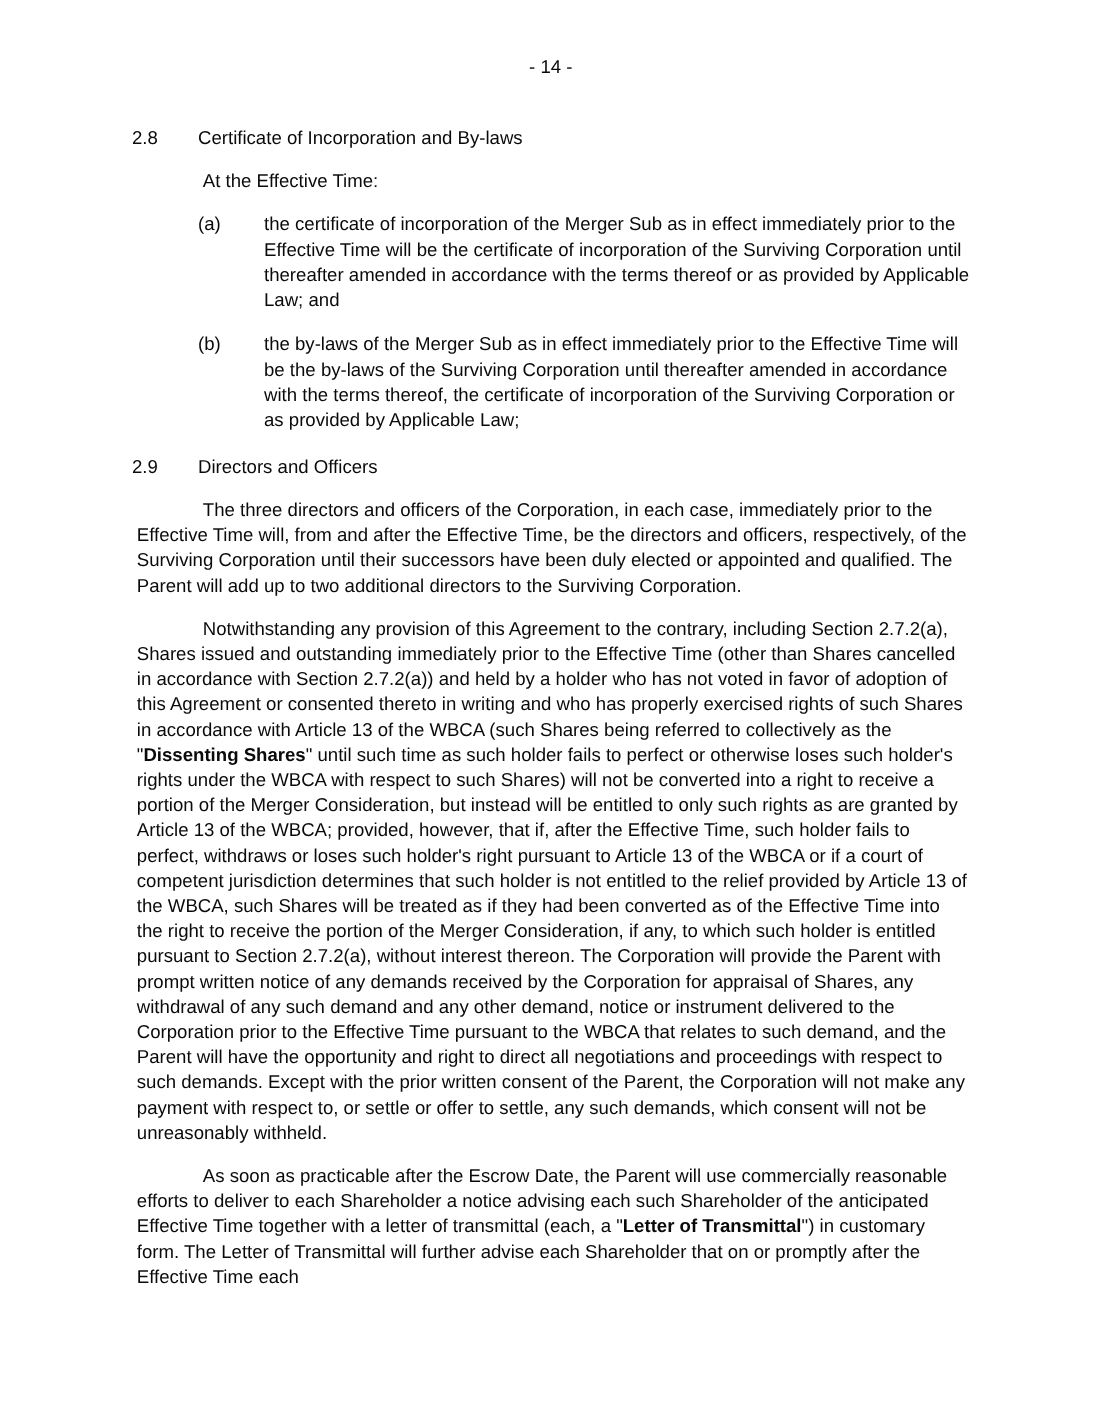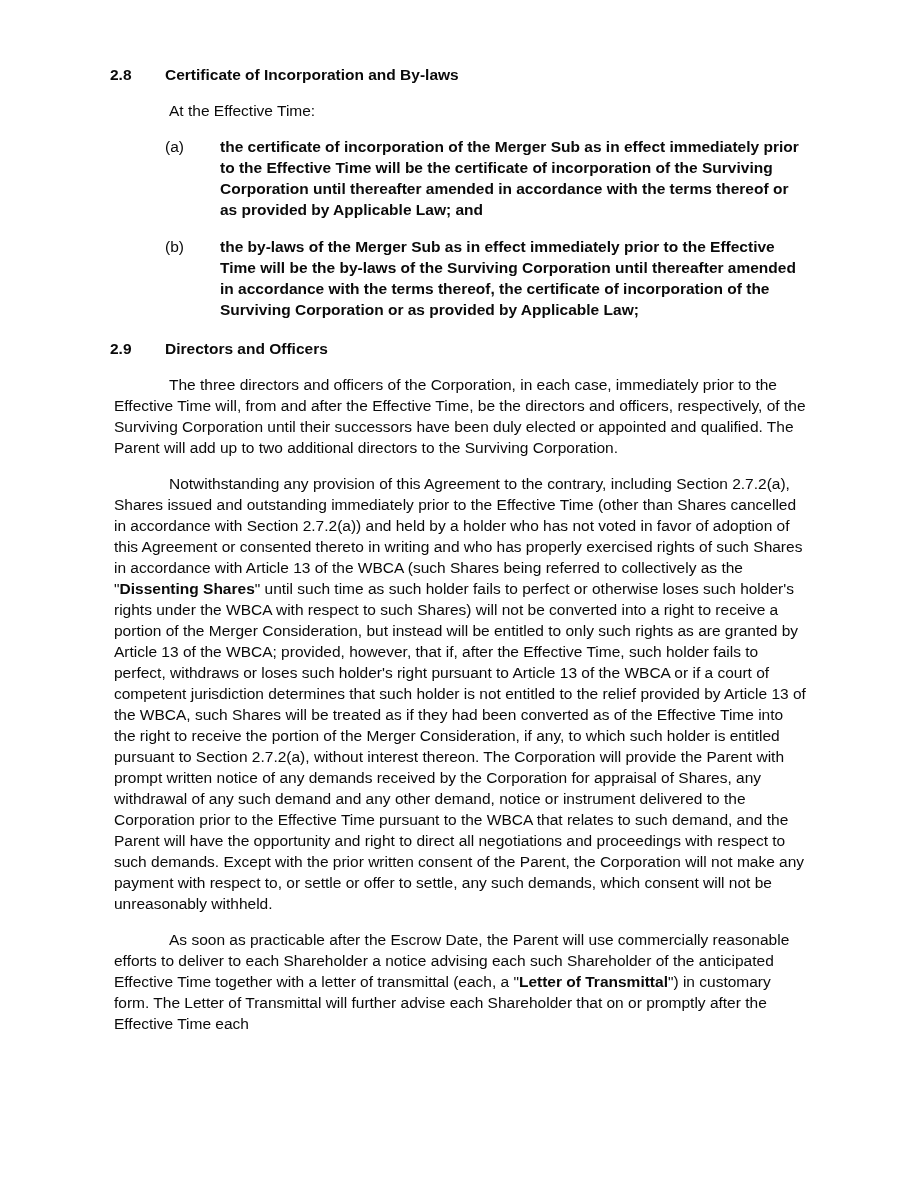--- a/index.html
+++ b/index.html
@@ -17,51 +17,51 @@
     font-size: 15.5px;
     line-height: 21px;
     color: #0a0a0a;
     overflow: hidden;
   }
   .page-number {
     text-align: center;
     margin-bottom: 38px;
   }
   .heading {
-    font-weight: bold;
+    font-weight: normal;
     margin: 18px 0 15px 0;
   }
   .h-num {
     display: inline-block;
     width: 55px;
   }
   .para {
     margin: 0 0 15px 4px;
     text-indent: 55px;
   }
   .list-item {
     display: flex;
     margin: 0 0 16px 55px;
   }
   .li-label {
     flex: 0 0 55px;
     width: 55px;
   }
   .li-text {
     flex: 1;
-    font-weight: bold;
   }
   .run.bold {
     font-weight: bold;
   }
 </style>
 </head>
 <body>
 
 <div class="page">
+  <div class="page-number">- 14 -</div>
   <div class="doc-body">
       <div class="heading"><span class="h-num">2.8</span><span class="h-title">Certificate of Incorporation and By-laws</span></div>
       <p class="para"><span class="run">At the Effective Time:</span></p>
       <div class="list-item">
         <span class="li-label">(a)</span>
         <div class="li-text"><span class="run">the certificate of incorporation of the Merger Sub as in effect immediately prior to the Effective Time will be the certificate of incorporation of the Surviving Corporation until thereafter amended in accordance with the terms thereof or as provided by Applicable Law; and</span></div>
       </div>
       <div class="list-item">
         <span class="li-label">(b)</span>
         <div class="li-text"><span class="run">the by-laws of the Merger Sub as in effect immediately prior to the Effective Time will be the by-laws of the Surviving Corporation until thereafter amended in accordance with the terms thereof, the certificate of incorporation of the Surviving Corporation or as provided by Applicable Law;</span></div>

